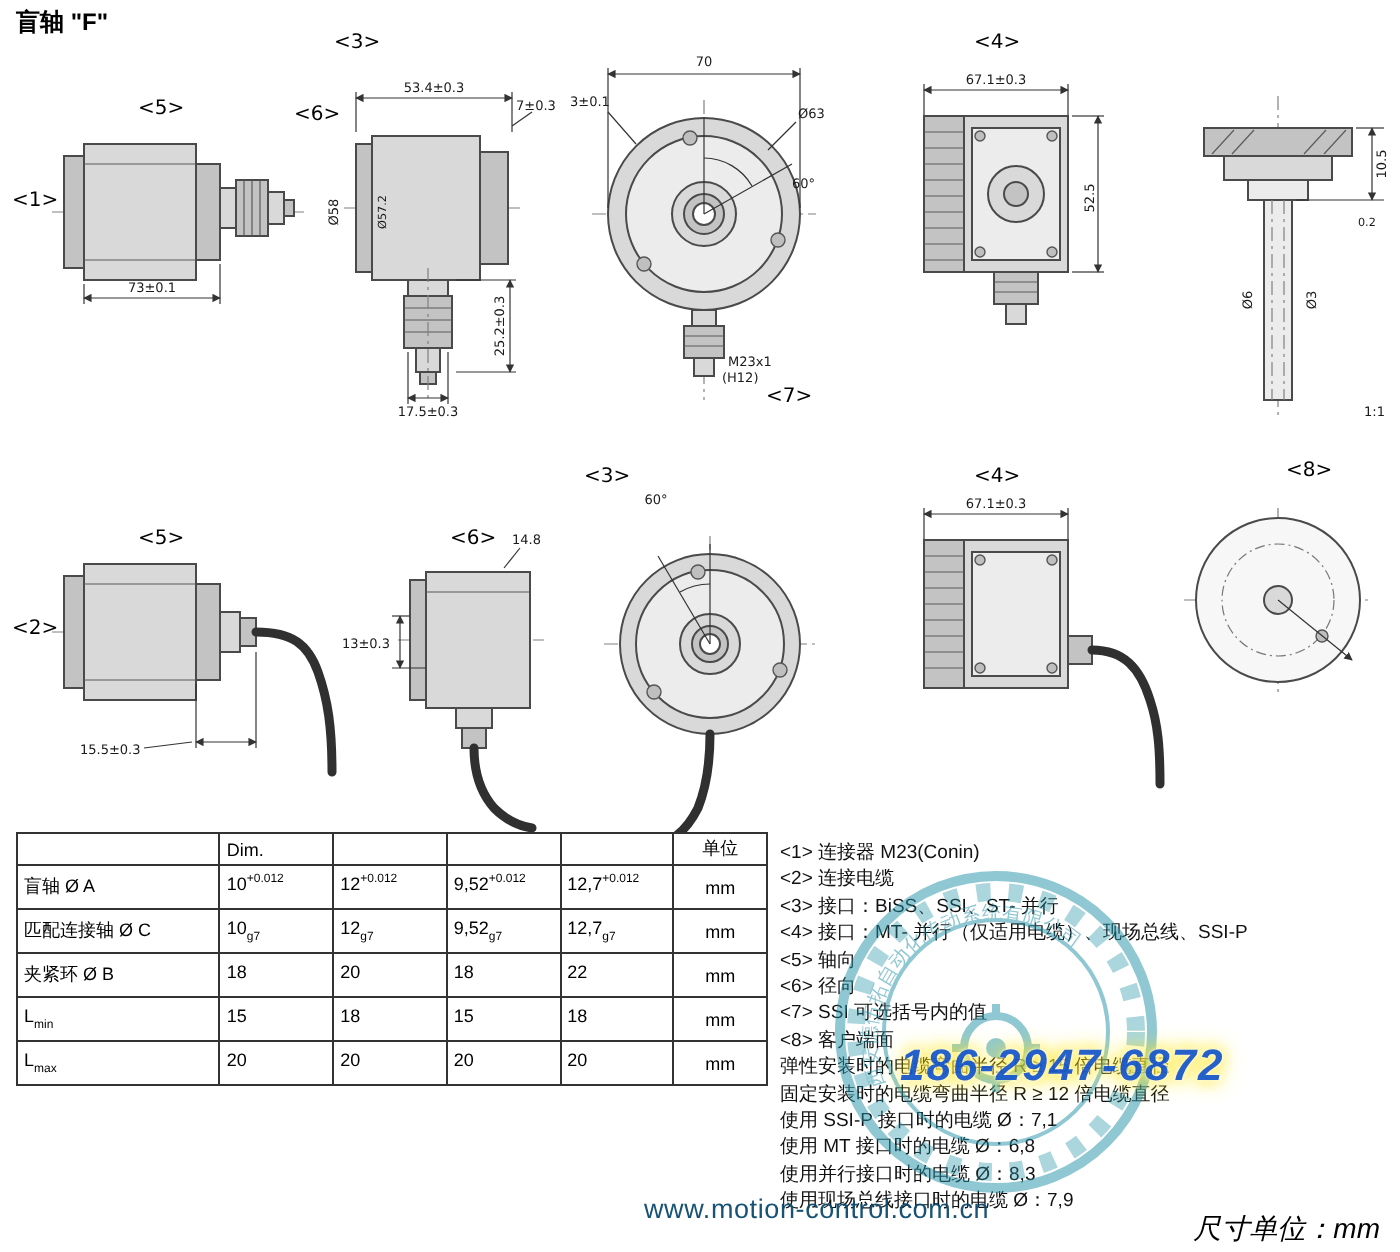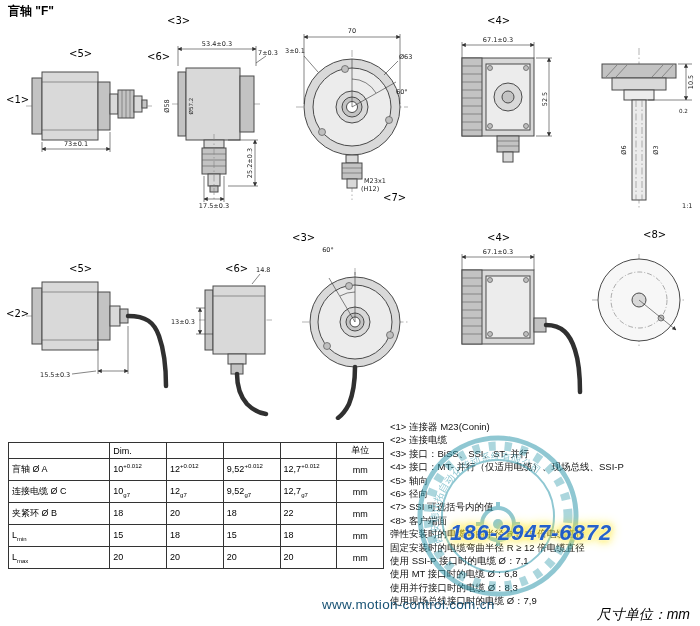--- a/index.html
+++ b/index.html
@@ -14,21 +14,21 @@
   .reflabel { font-size:10px; fill:#000; }
   .dim { stroke:#333; stroke-width:0.6; fill:none; }
   .ctr { stroke:#808080; stroke-width:0.6; fill:none; stroke-dasharray:7 2.5 1.5 2.5; }
   .body { fill:#d9d9d9; stroke:#4a4a4a; stroke-width:1; }
   .dk { fill:#c3c3c3; }
   .lt { fill:#ececec; }
   .detail { stroke:#5a5a5a; stroke-width:0.6; fill:none; }
   .cable { stroke:#303030; stroke-width:4.5; fill:none; stroke-linecap:round; }
   .screw { fill:#bfbfbf; stroke:#555; stroke-width:0.7; }
 
-  table.dims { position:absolute; left:8px; top:442px; border-collapse:collapse; table-layout:fixed; width:376px; background:#fff; }
+  table.dims { position:absolute; left:8px; top:416px; border-collapse:collapse; table-layout:fixed; width:376px; background:#fff; }
   .dims td { border:1px solid #333; font-size:9px; padding:1px 3px; text-align:left; vertical-align:middle; height:22px; }
   .dims tr.hrow td, .dims tr.frow td { height:15px; }
   .dims .unitcol { text-align:center; }
   sup.tol { font-size:6px; }
   sub.fit { font-size:6px; }
 
   ul.notes { position:absolute; left:390px; top:420px; width:304px; list-style:none; font-size:9.5px; line-height:13.4px; color:#111; }
   .unit-note { position:absolute; right:10px; top:606px; font-size:14px;font-style:italic; }
 
   .watermark { position:absolute; left:0; top:0; width:700px; height:626px; pointer-events:none; z-index:5; }
@@ -308,21 +308,21 @@
   </tr>
   <tr>
     <td><span>盲轴 Ø A</span><sub class="fit"></sub></td>
     <td><span>10</span><sup class="tol">+0.012</sup><sub class="fit"></sub></td>
     <td><span>12</span><sup class="tol">+0.012</sup><sub class="fit"></sub></td>
     <td><span>9,52</span><sup class="tol">+0.012</sup><sub class="fit"></sub></td>
     <td><span>12,7</span><sup class="tol">+0.012</sup><sub class="fit"></sub></td>
     <td class="unitcol">mm</td>
   </tr>
   <tr>
-    <td><span>连接电缆 Ø C</span><sub class="fit"></sub></td>
+    <td><span>匹配连接轴 Ø C</span><sub class="fit"></sub></td>
     <td><span>10</span><sup class="tol"></sup><sub class="fit">g7</sub></td>
     <td><span>12</span><sup class="tol"></sup><sub class="fit">g7</sub></td>
     <td><span>9,52</span><sup class="tol"></sup><sub class="fit">g7</sub></td>
     <td><span>12,7</span><sup class="tol"></sup><sub class="fit">g7</sub></td>
     <td class="unitcol">mm</td>
   </tr>
   <tr>
     <td><span>夹紧环 Ø B</span><sub class="fit"></sub></td>
     <td><span>18</span><sup class="tol"></sup><sub class="fit"></sub></td>
     <td><span>20</span><sup class="tol"></sup><sub class="fit"></sub></td>

